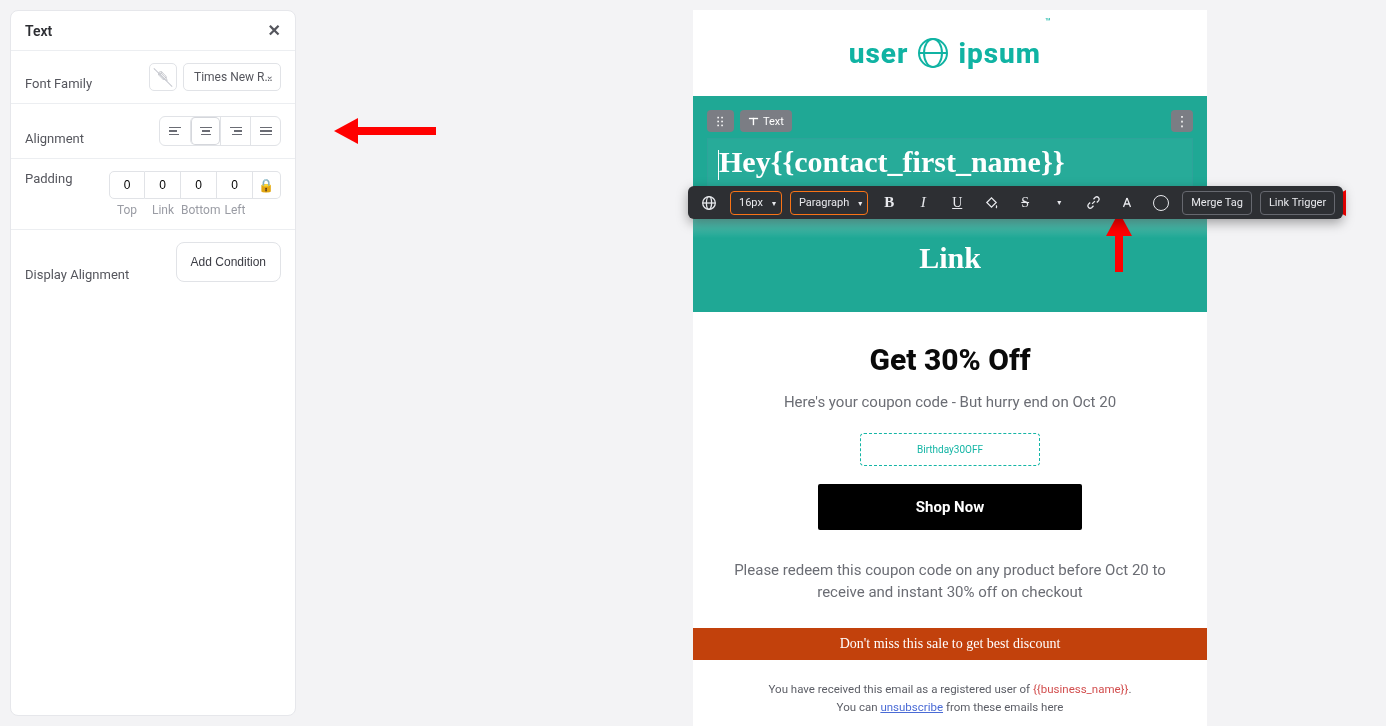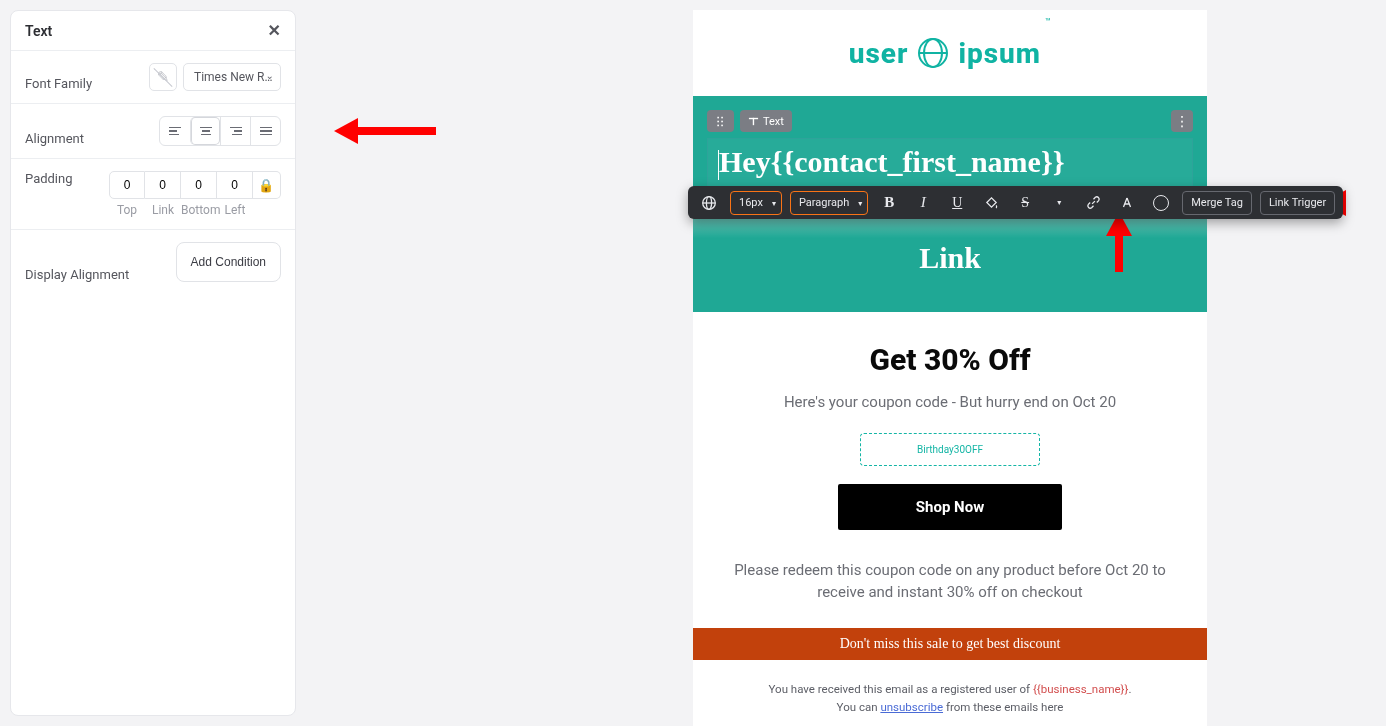--- a/index.html
+++ b/index.html
@@ -201,21 +201,21 @@
 
   .promo{ text-align:center; padding:30px 40px 24px 40px;}
   .promo h1{ font-size:30px; font-weight:800; color:#0a0a0a; margin-bottom:16px;}
   .promo p.sub{ color:#6b6d74; font-size:15px; margin-bottom:22px;}
   .coupon{
     display:inline-block; border:1.5px dashed #14b5a5; color:#14b5a5; font-size:10px;
     padding:10px 56px; border-radius:4px; margin-bottom:18px;
   }
   .shop-btn{
     display:inline-block; background:#000; color:#fff; font-weight:700; font-size:15px;
-    padding:14px 0; width:224px; border-radius:2px; cursor:pointer; margin-bottom:30px;
+    padding:14px 0; width:264px; border-radius:2px; cursor:pointer; margin-bottom:30px;
   }
   .promo p.redeem{ color:#6b6d74; font-size:15px; line-height:1.45;}
 
   .blackbar{
     background:#c2410c; color:#fff; text-align:center; font-family:"Times New Roman",serif;
     font-size:14px; padding:8px 0;
   }
 
   .footer{ text-align:center; color:#5c5e66; font-size:11.5px; padding:18px 30px;}
   .footer .tag{ color:#d24e4e; }

